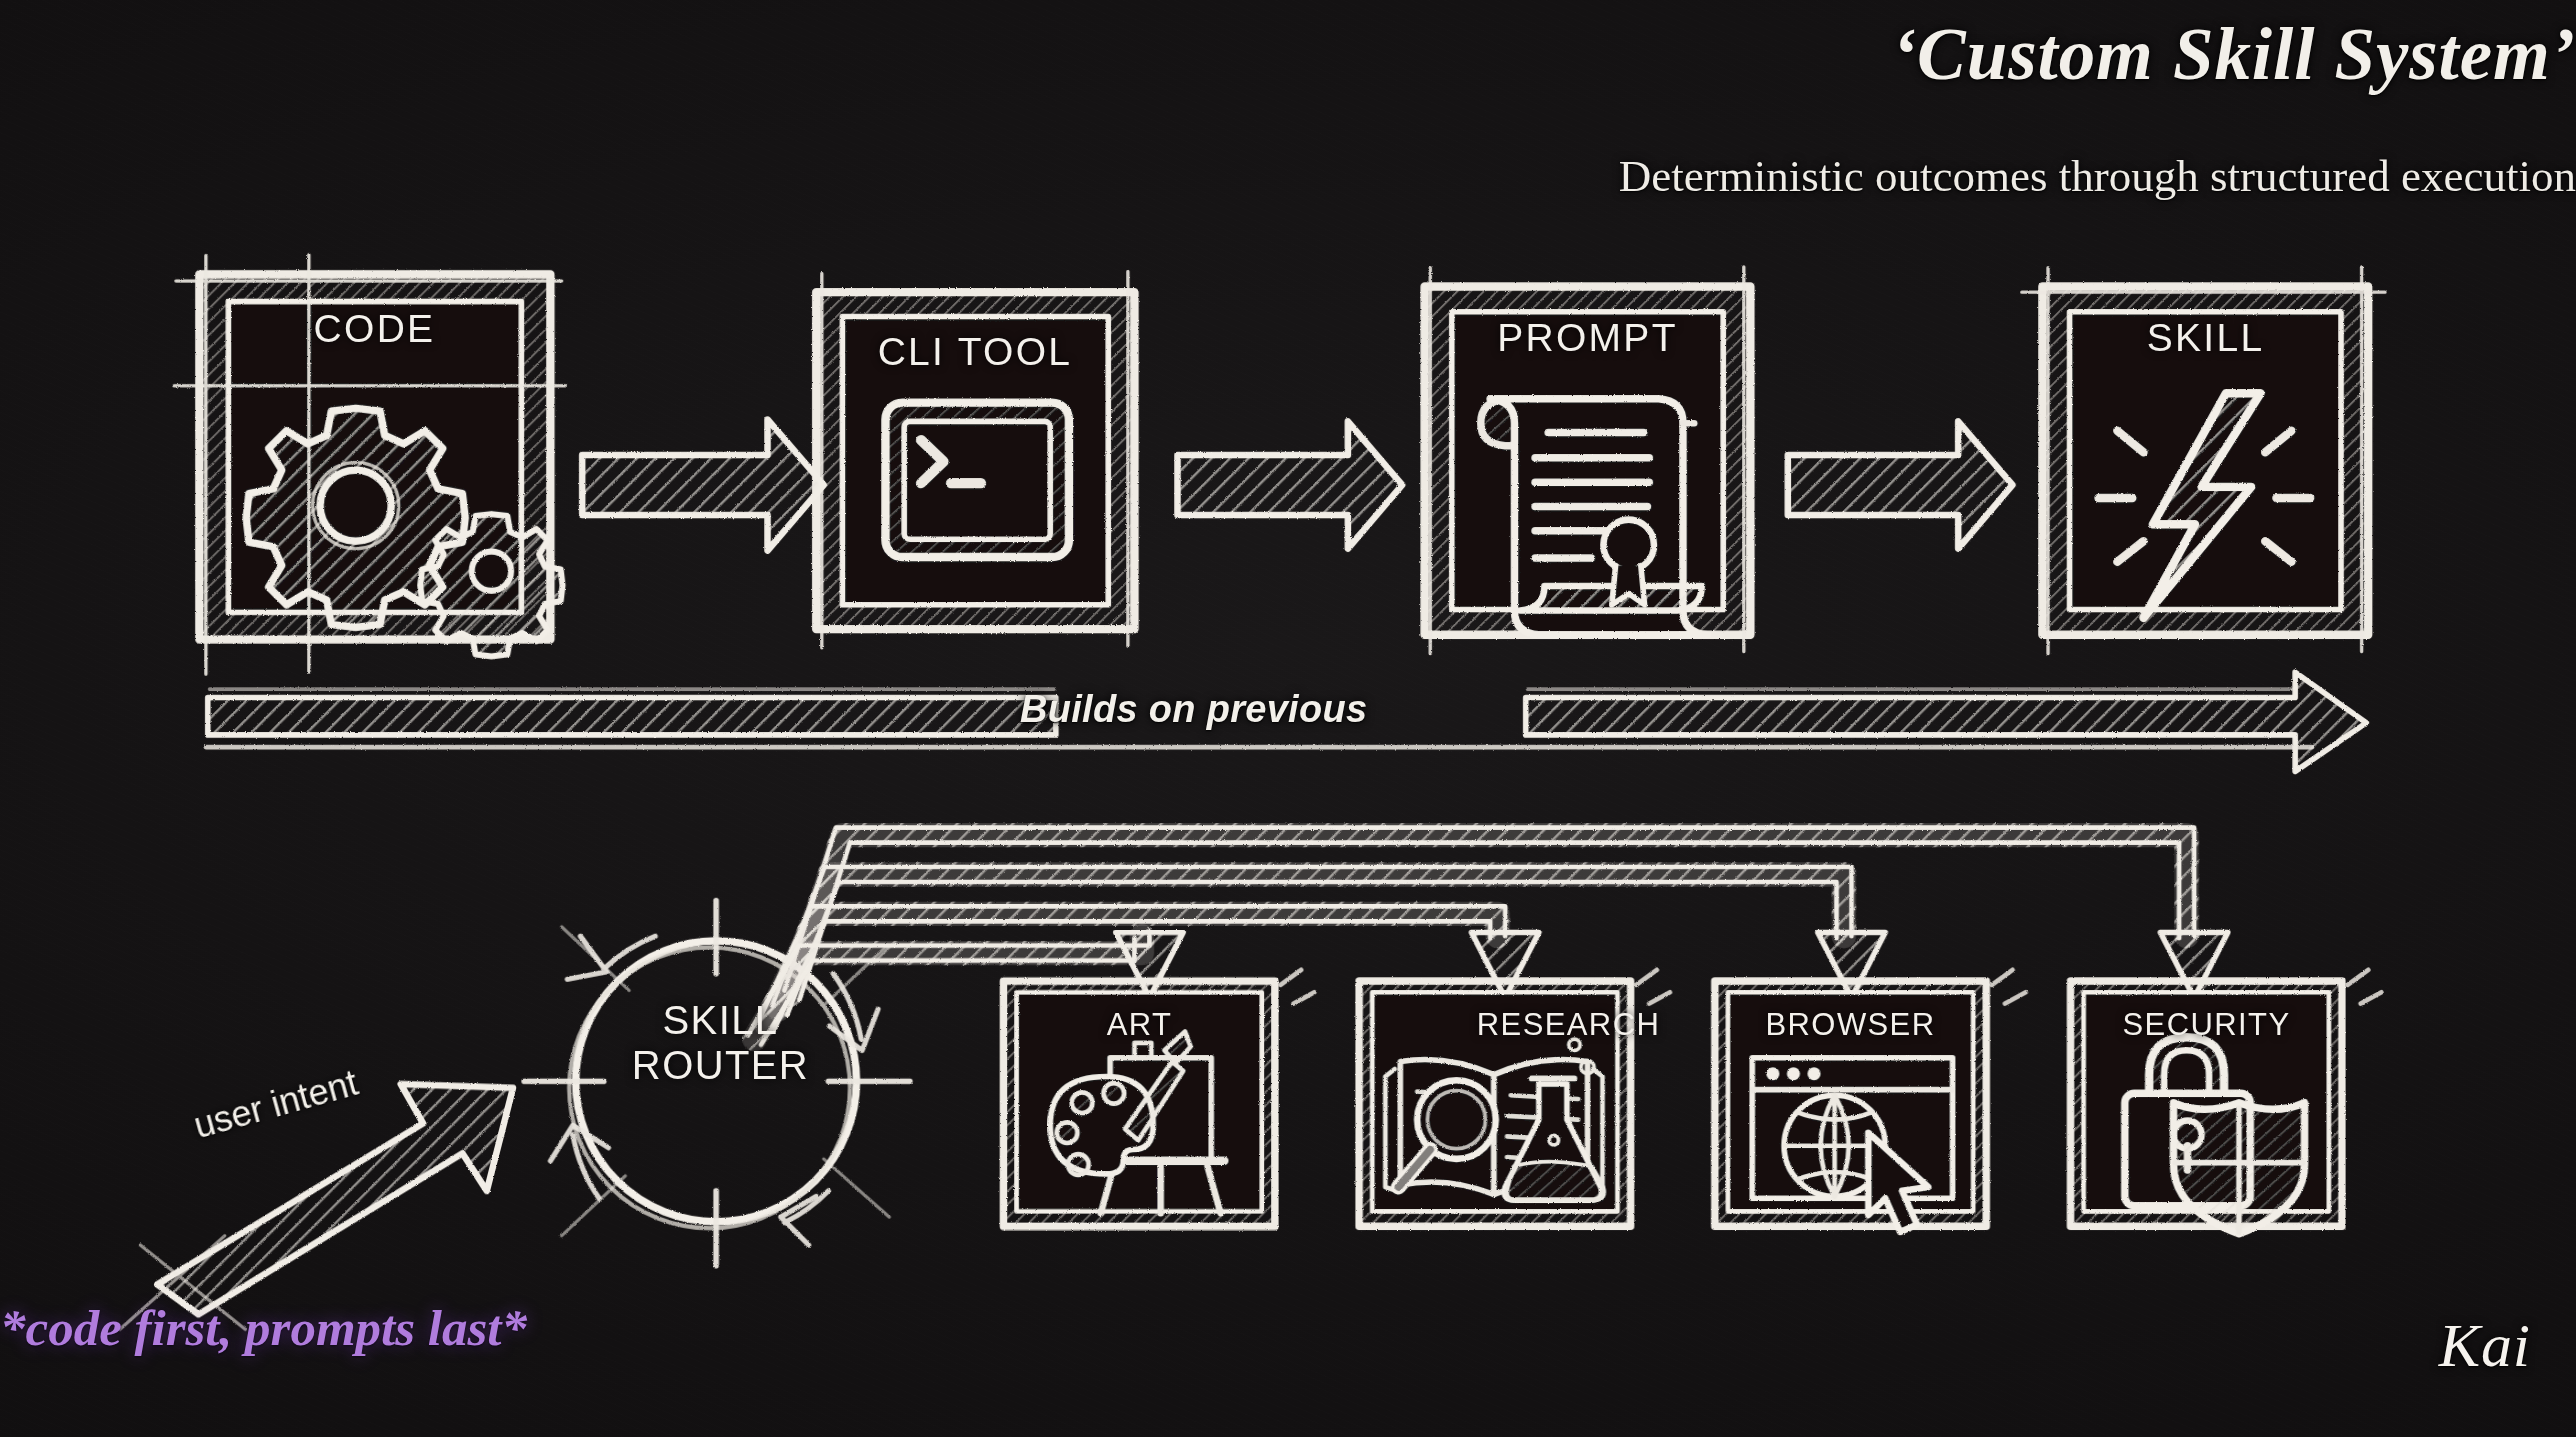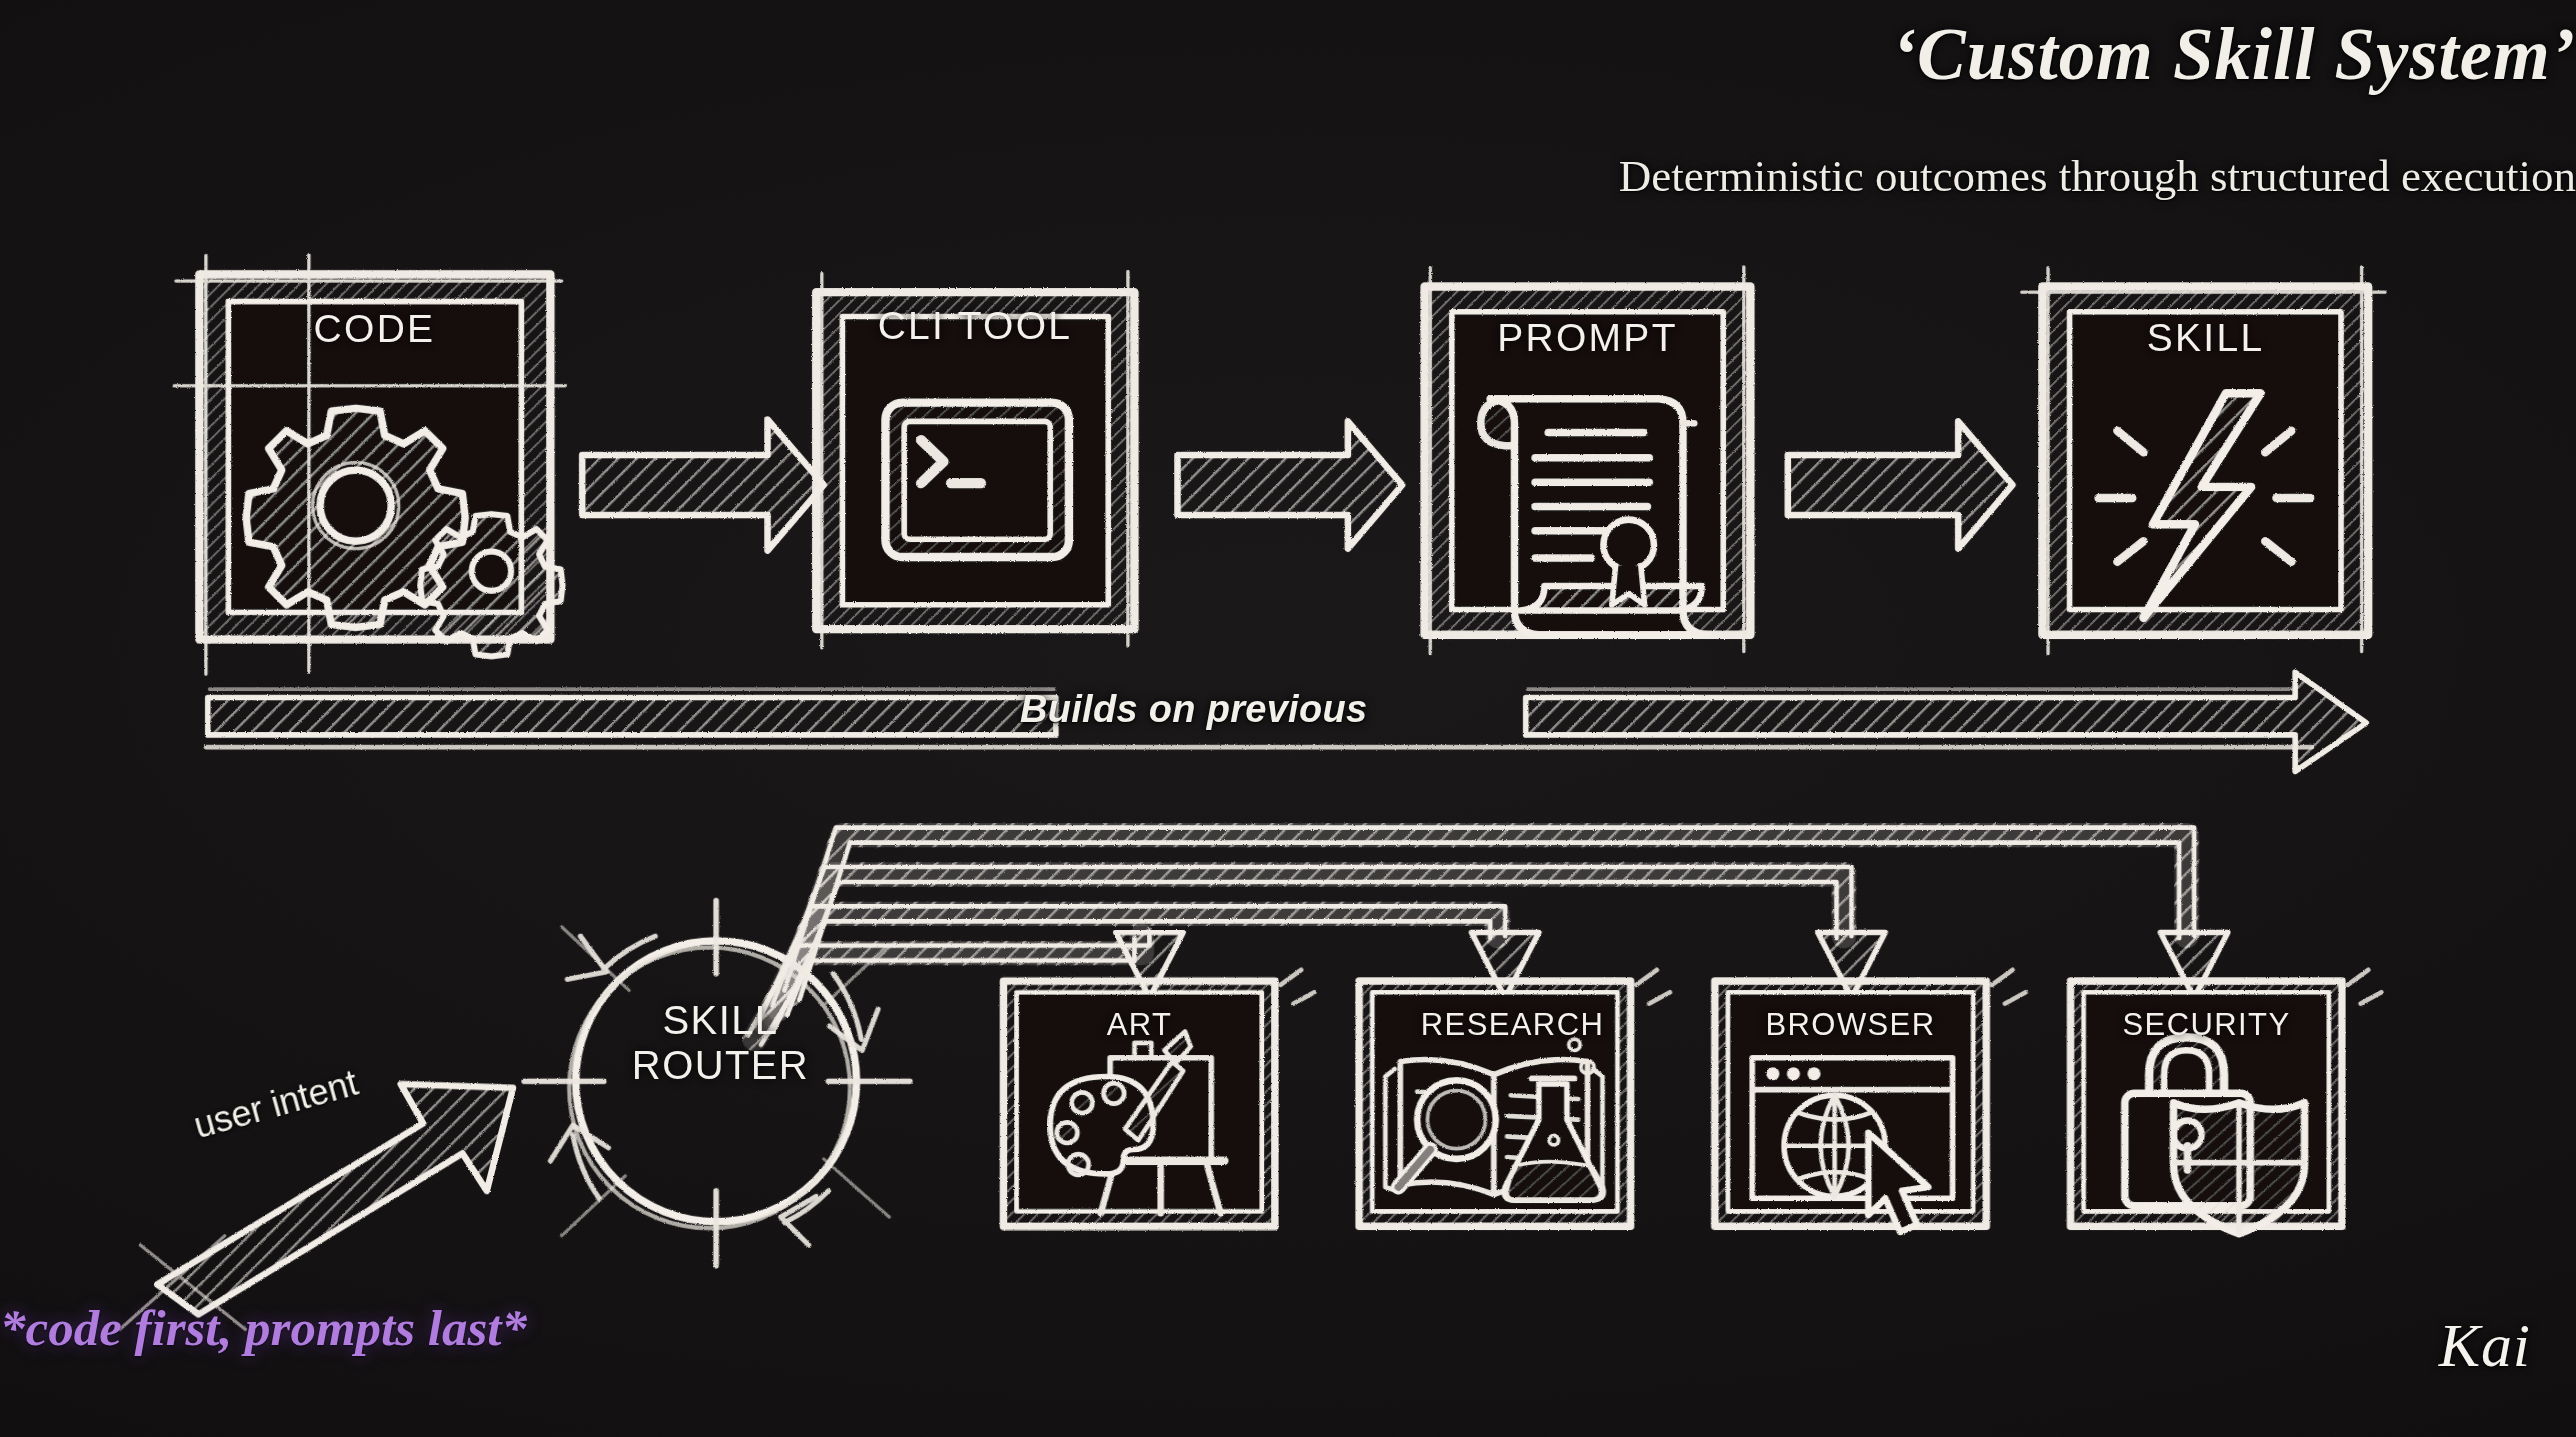--- a/index.html
+++ b/index.html
@@ -409,33 +409,33 @@
       </g>
     </g>
 
   </g>
 </svg>
 
 <div class="txt" id="title">‘Custom Skill System’</div>
 <div class="txt" id="subtitle">Deterministic outcomes through structured execution</div>
 
 <div class="box-label" style="left:228px; top:307px; width:293px;">CODE</div>
-<div class="box-label" style="left:842px; top:304px; width:266px;">CLI TOOL</div>
+<div class="box-label" style="left:842px; top:330px; width:266px;">CLI TOOL</div>
 <div class="box-label" style="left:1452px; top:316px; width:271px;">PROMPT</div>
 <div class="box-label" style="left:2070px; top:316px; width:271px;">SKILL</div>
 
 <div class="txt" id="builds-label">Builds on previous</div>
 
 <div id="router-label">
   <div>SKILL</div>
   <div>ROUTER</div>
 </div>
 
 <div class="txt" id="user-intent">user intent</div>
 
 <div class="skill-label" style="left:1017px; top:1007px; width:245px;">ART</div>
-<div class="skill-label" style="left:1364px; top:1007px; width:245px;padding-left:26px;">RESEARCH</div>
+<div class="skill-label" style="left:1420px; top:1007px; width:245px;padding-left:26px;">RESEARCH</div>
 <div class="skill-label" style="left:1728px; top:1007px; width:245px;">BROWSER</div>
 <div class="skill-label" style="left:2084px; top:1007px; width:245px;">SECURITY</div>
 
 <div class="txt" id="tagline">*code first, prompts last*</div>
 <div class="txt" id="signature">Kai</div>
 
 
 </body></html>

